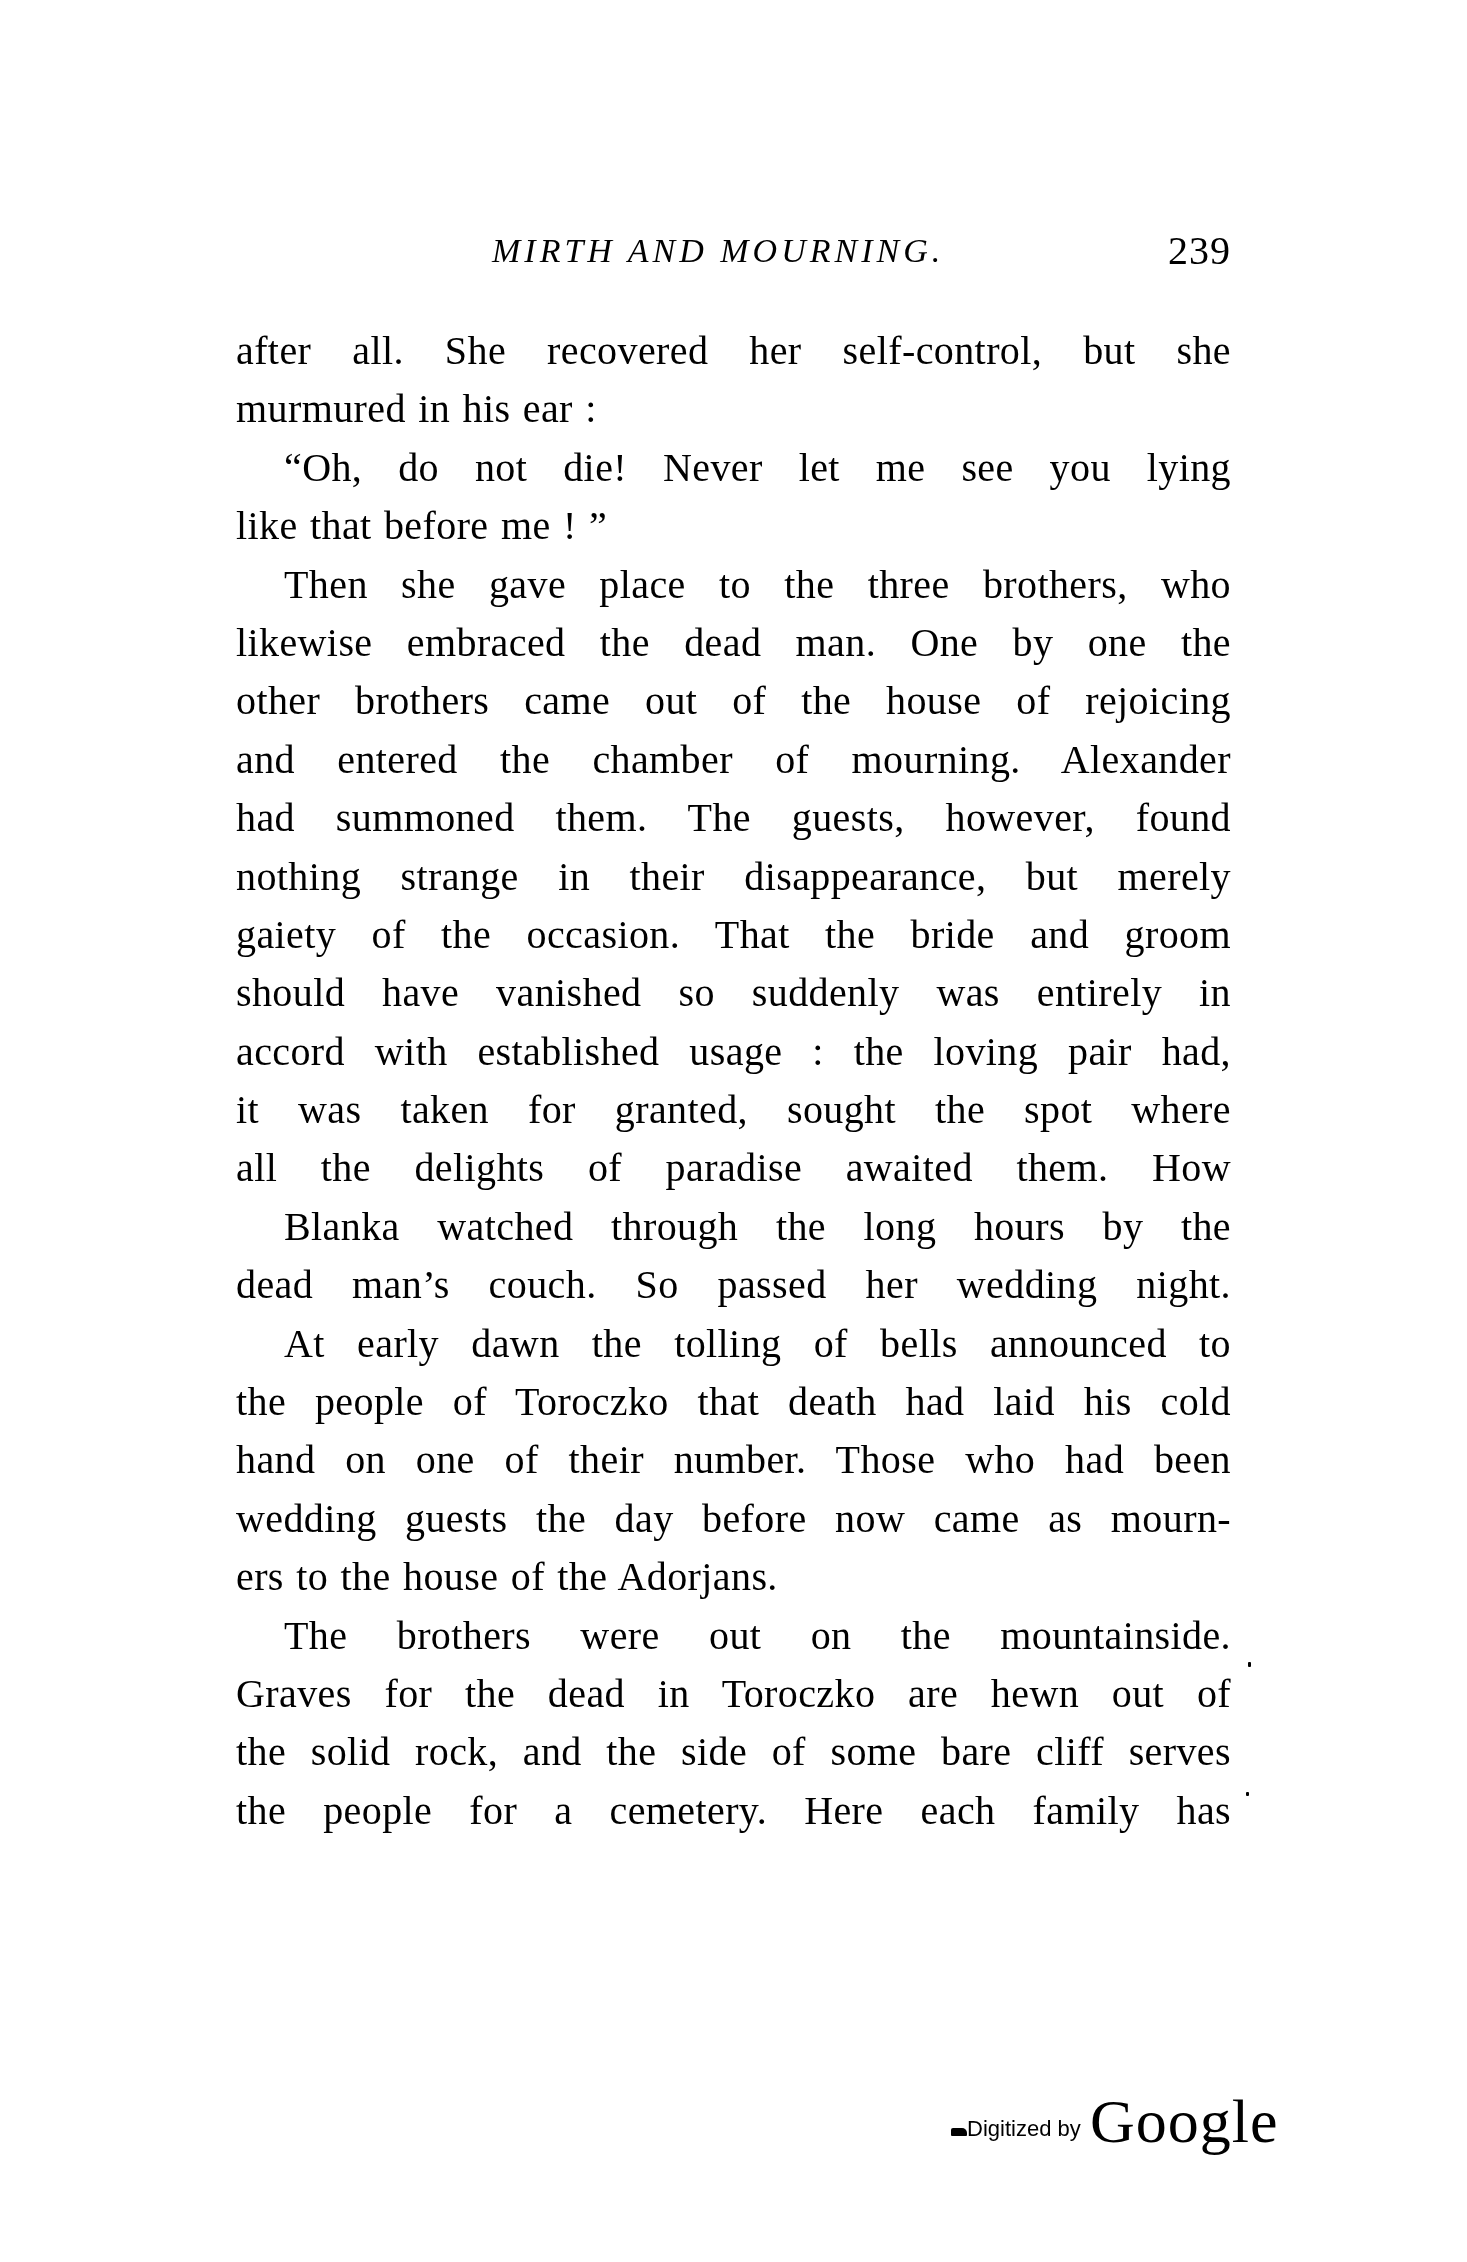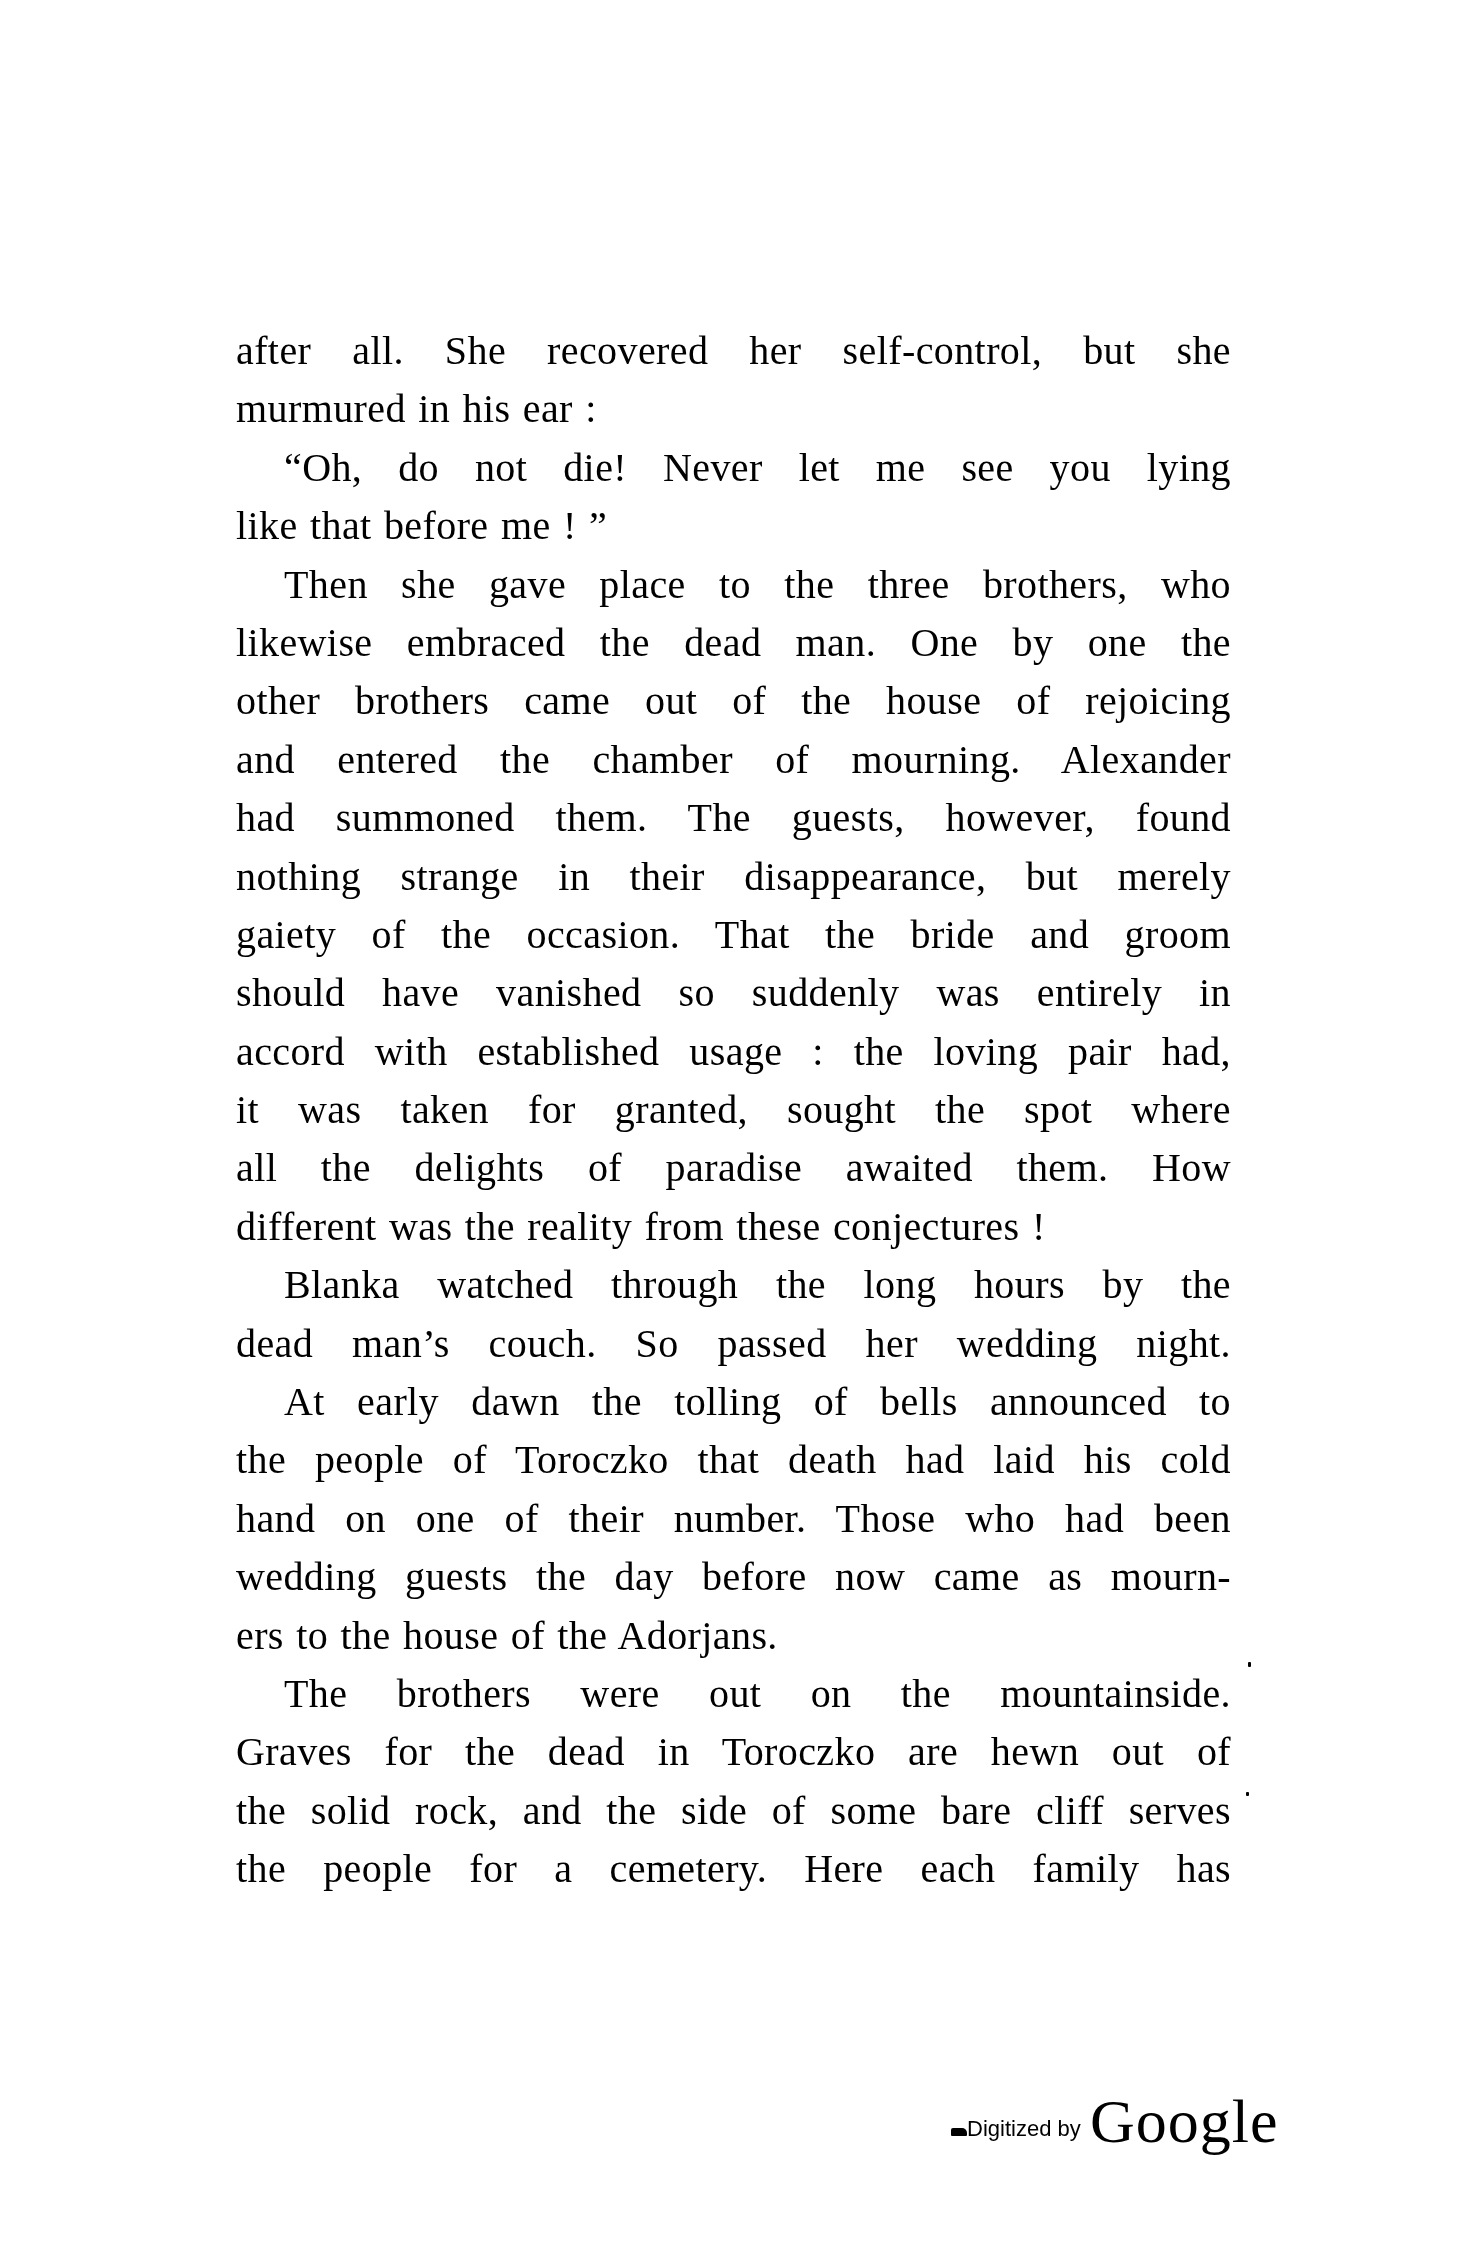--- a/index.html
+++ b/index.html
@@ -110,38 +110,41 @@
       font-size: 62px;
       line-height: 66px;
       letter-spacing: 1px;
     }
   </style>
 </head>
 <body>
 
 <div class="page">
 
+  <div class="running-head">
+    <span class="running-title">MIRTH AND MOURNING.</span>
+    <span class="page-number">239</span>
+  </div>
 
   <div class="body-text">
     <span class="line">after all.  She recovered her self-control, but she</span>
     <span class="line last">murmured in his ear :</span>
     <span class="line indent">“Oh, do not die!  Never let me see you lying</span>
     <span class="line last">like that before me ! ”</span>
     <span class="line indent">Then she gave place to the three brothers, who</span>
     <span class="line">likewise embraced the dead man.  One by one the</span>
     <span class="line">other brothers came out of the house of rejoicing</span>
     <span class="line">and entered the chamber of mourning.  Alexander</span>
     <span class="line">had summoned them.  The guests, however, found</span>
     <span class="line">nothing strange in their disappearance, but merely</span>
     <span class="line">gaiety of the occasion.  That the bride and groom</span>
     <span class="line">should have vanished so suddenly was entirely in</span>
     <span class="line">accord with established usage : the loving pair had,</span>
     <span class="line">it was taken for granted, sought the spot where</span>
     <span class="line">all the delights of paradise awaited them.  How</span>
-    <span class="line last">different was the reality from these conjectures !</span>
     <span class="line indent">Blanka watched through the long hours by the</span>
     <span class="line">dead man’s couch.  So passed her wedding night.</span>
     <span class="line indent">At early dawn the tolling of bells announced to</span>
     <span class="line">the people of Toroczko that death had laid his cold</span>
     <span class="line">hand on one of their number.  Those who had been</span>
     <span class="line">wedding guests the day before now came as mourn-</span>
     <span class="line last">ers to the house of the Adorjans.</span>
     <span class="line indent">The brothers were out on the mountainside.</span>
     <span class="line">Graves for the dead in Toroczko are hewn out of</span>
     <span class="line">the solid rock, and the side of some bare cliff serves</span>

